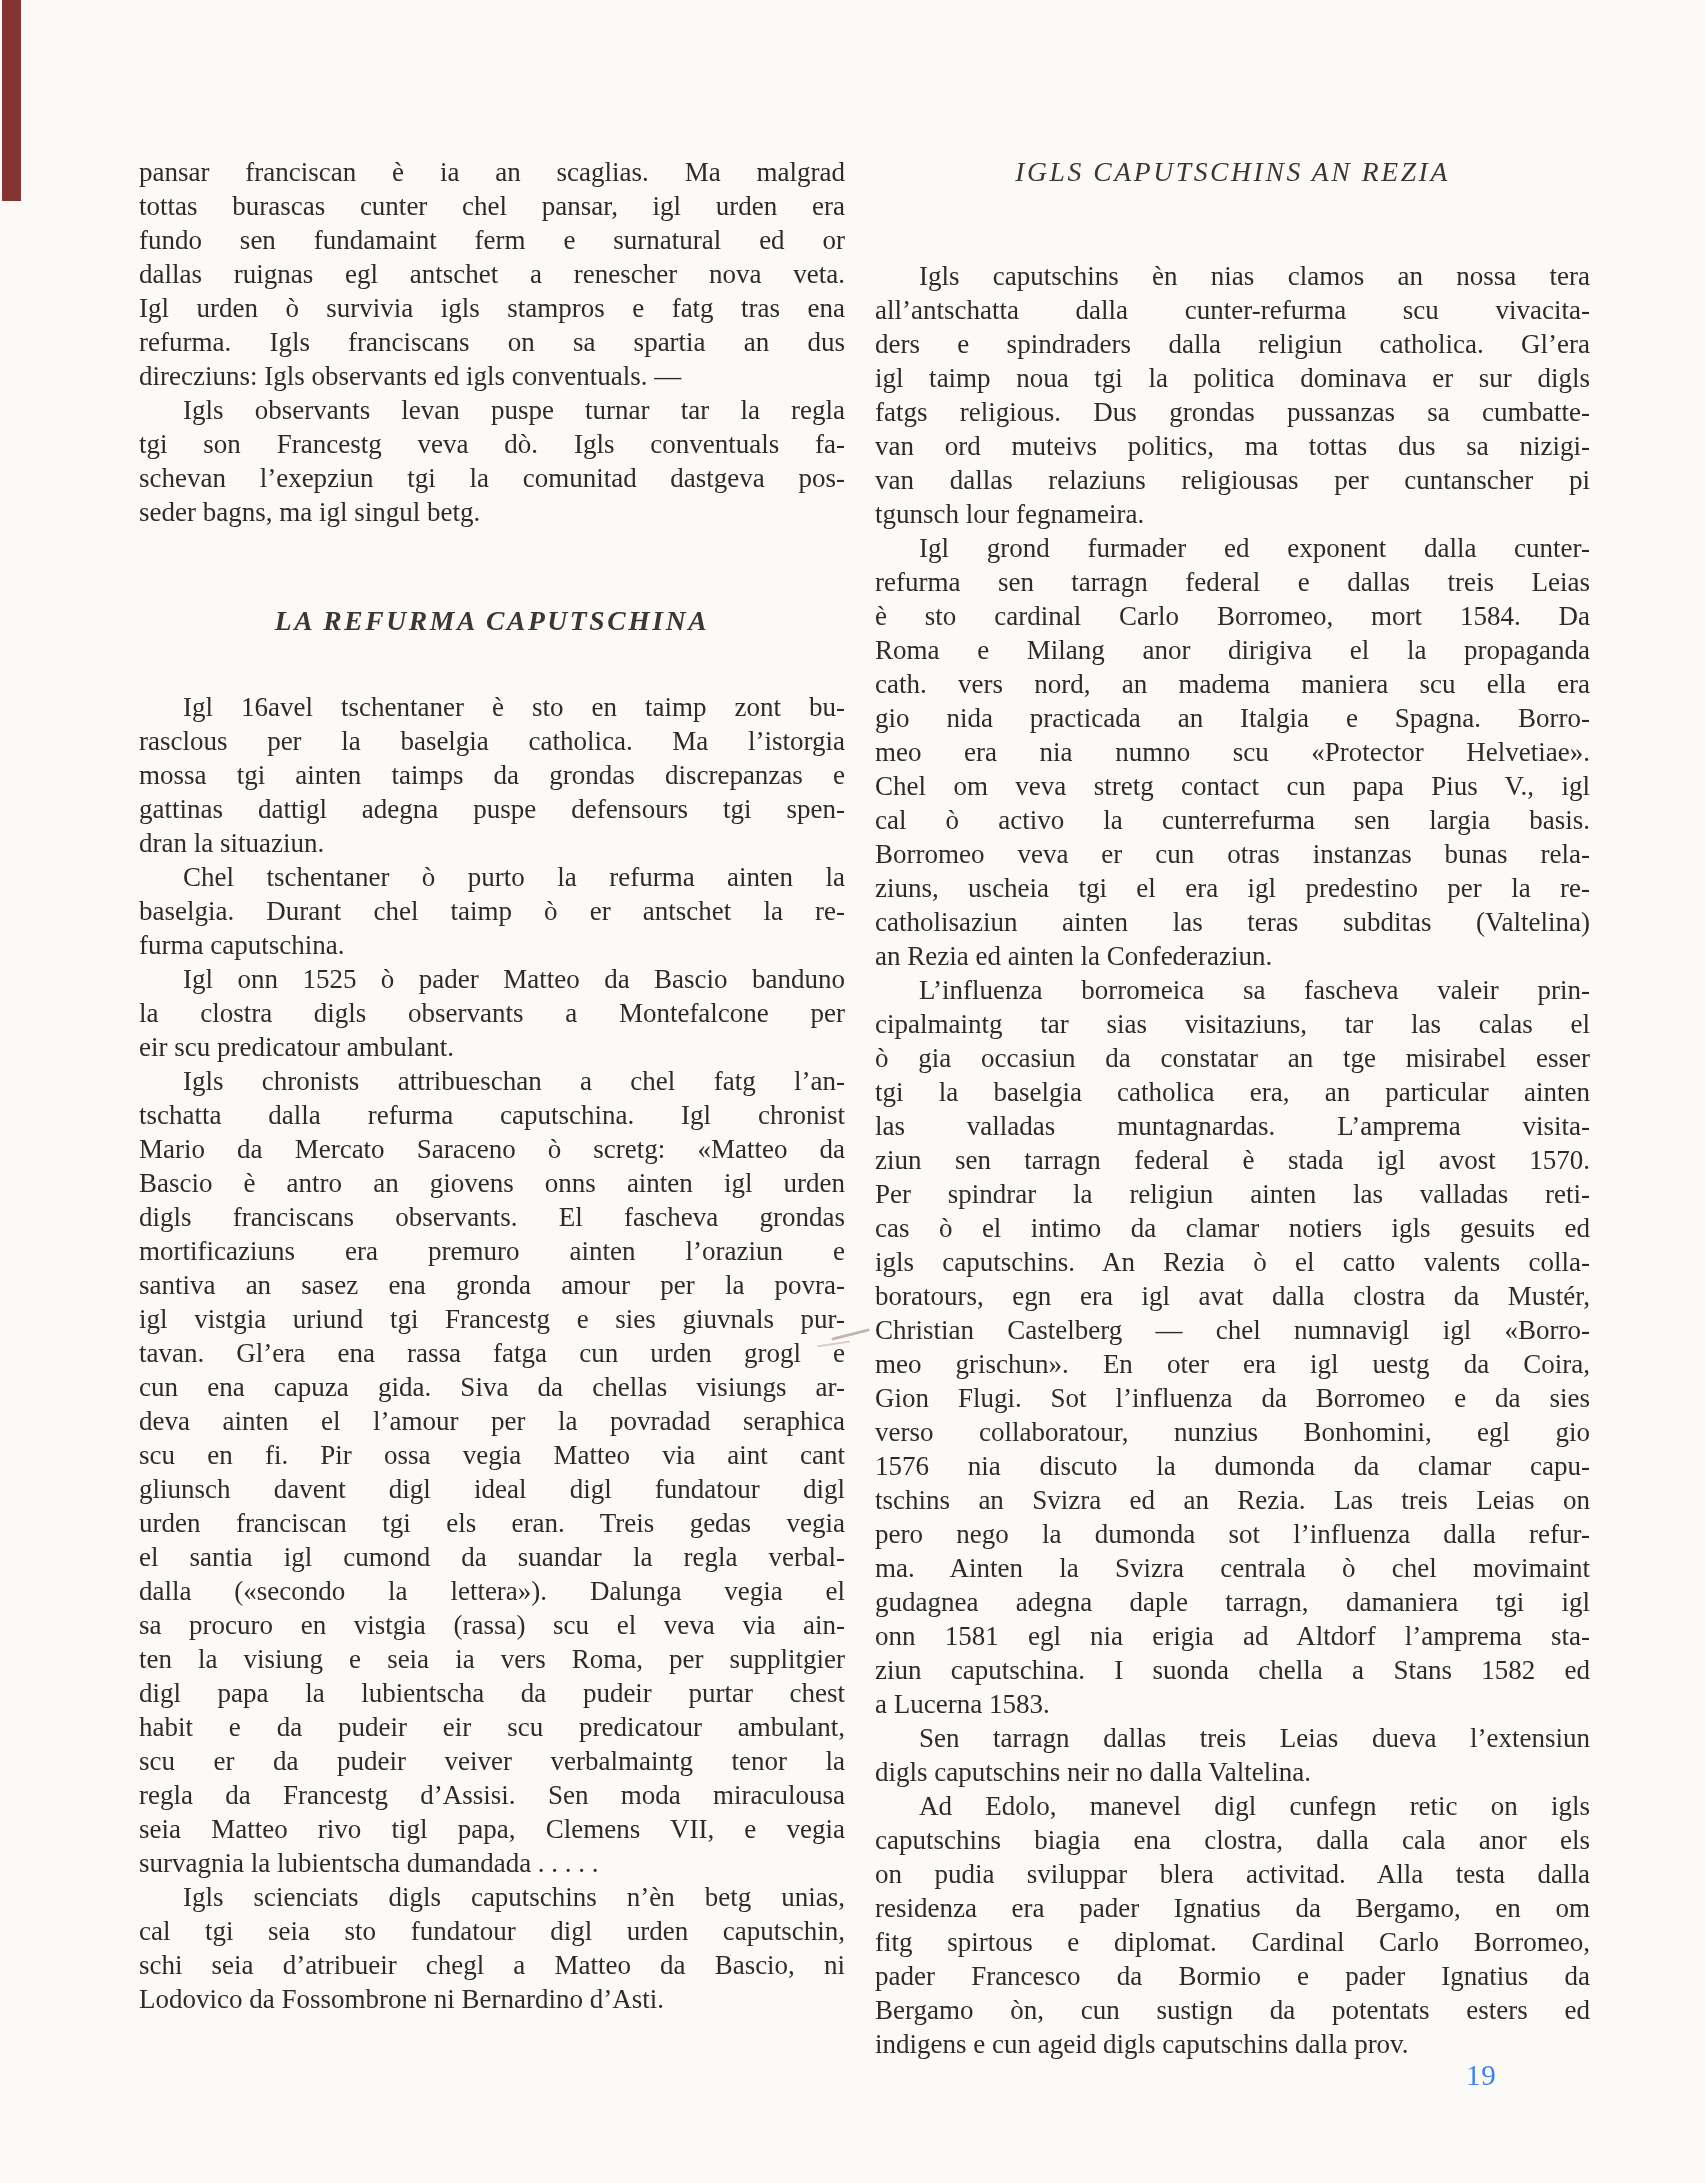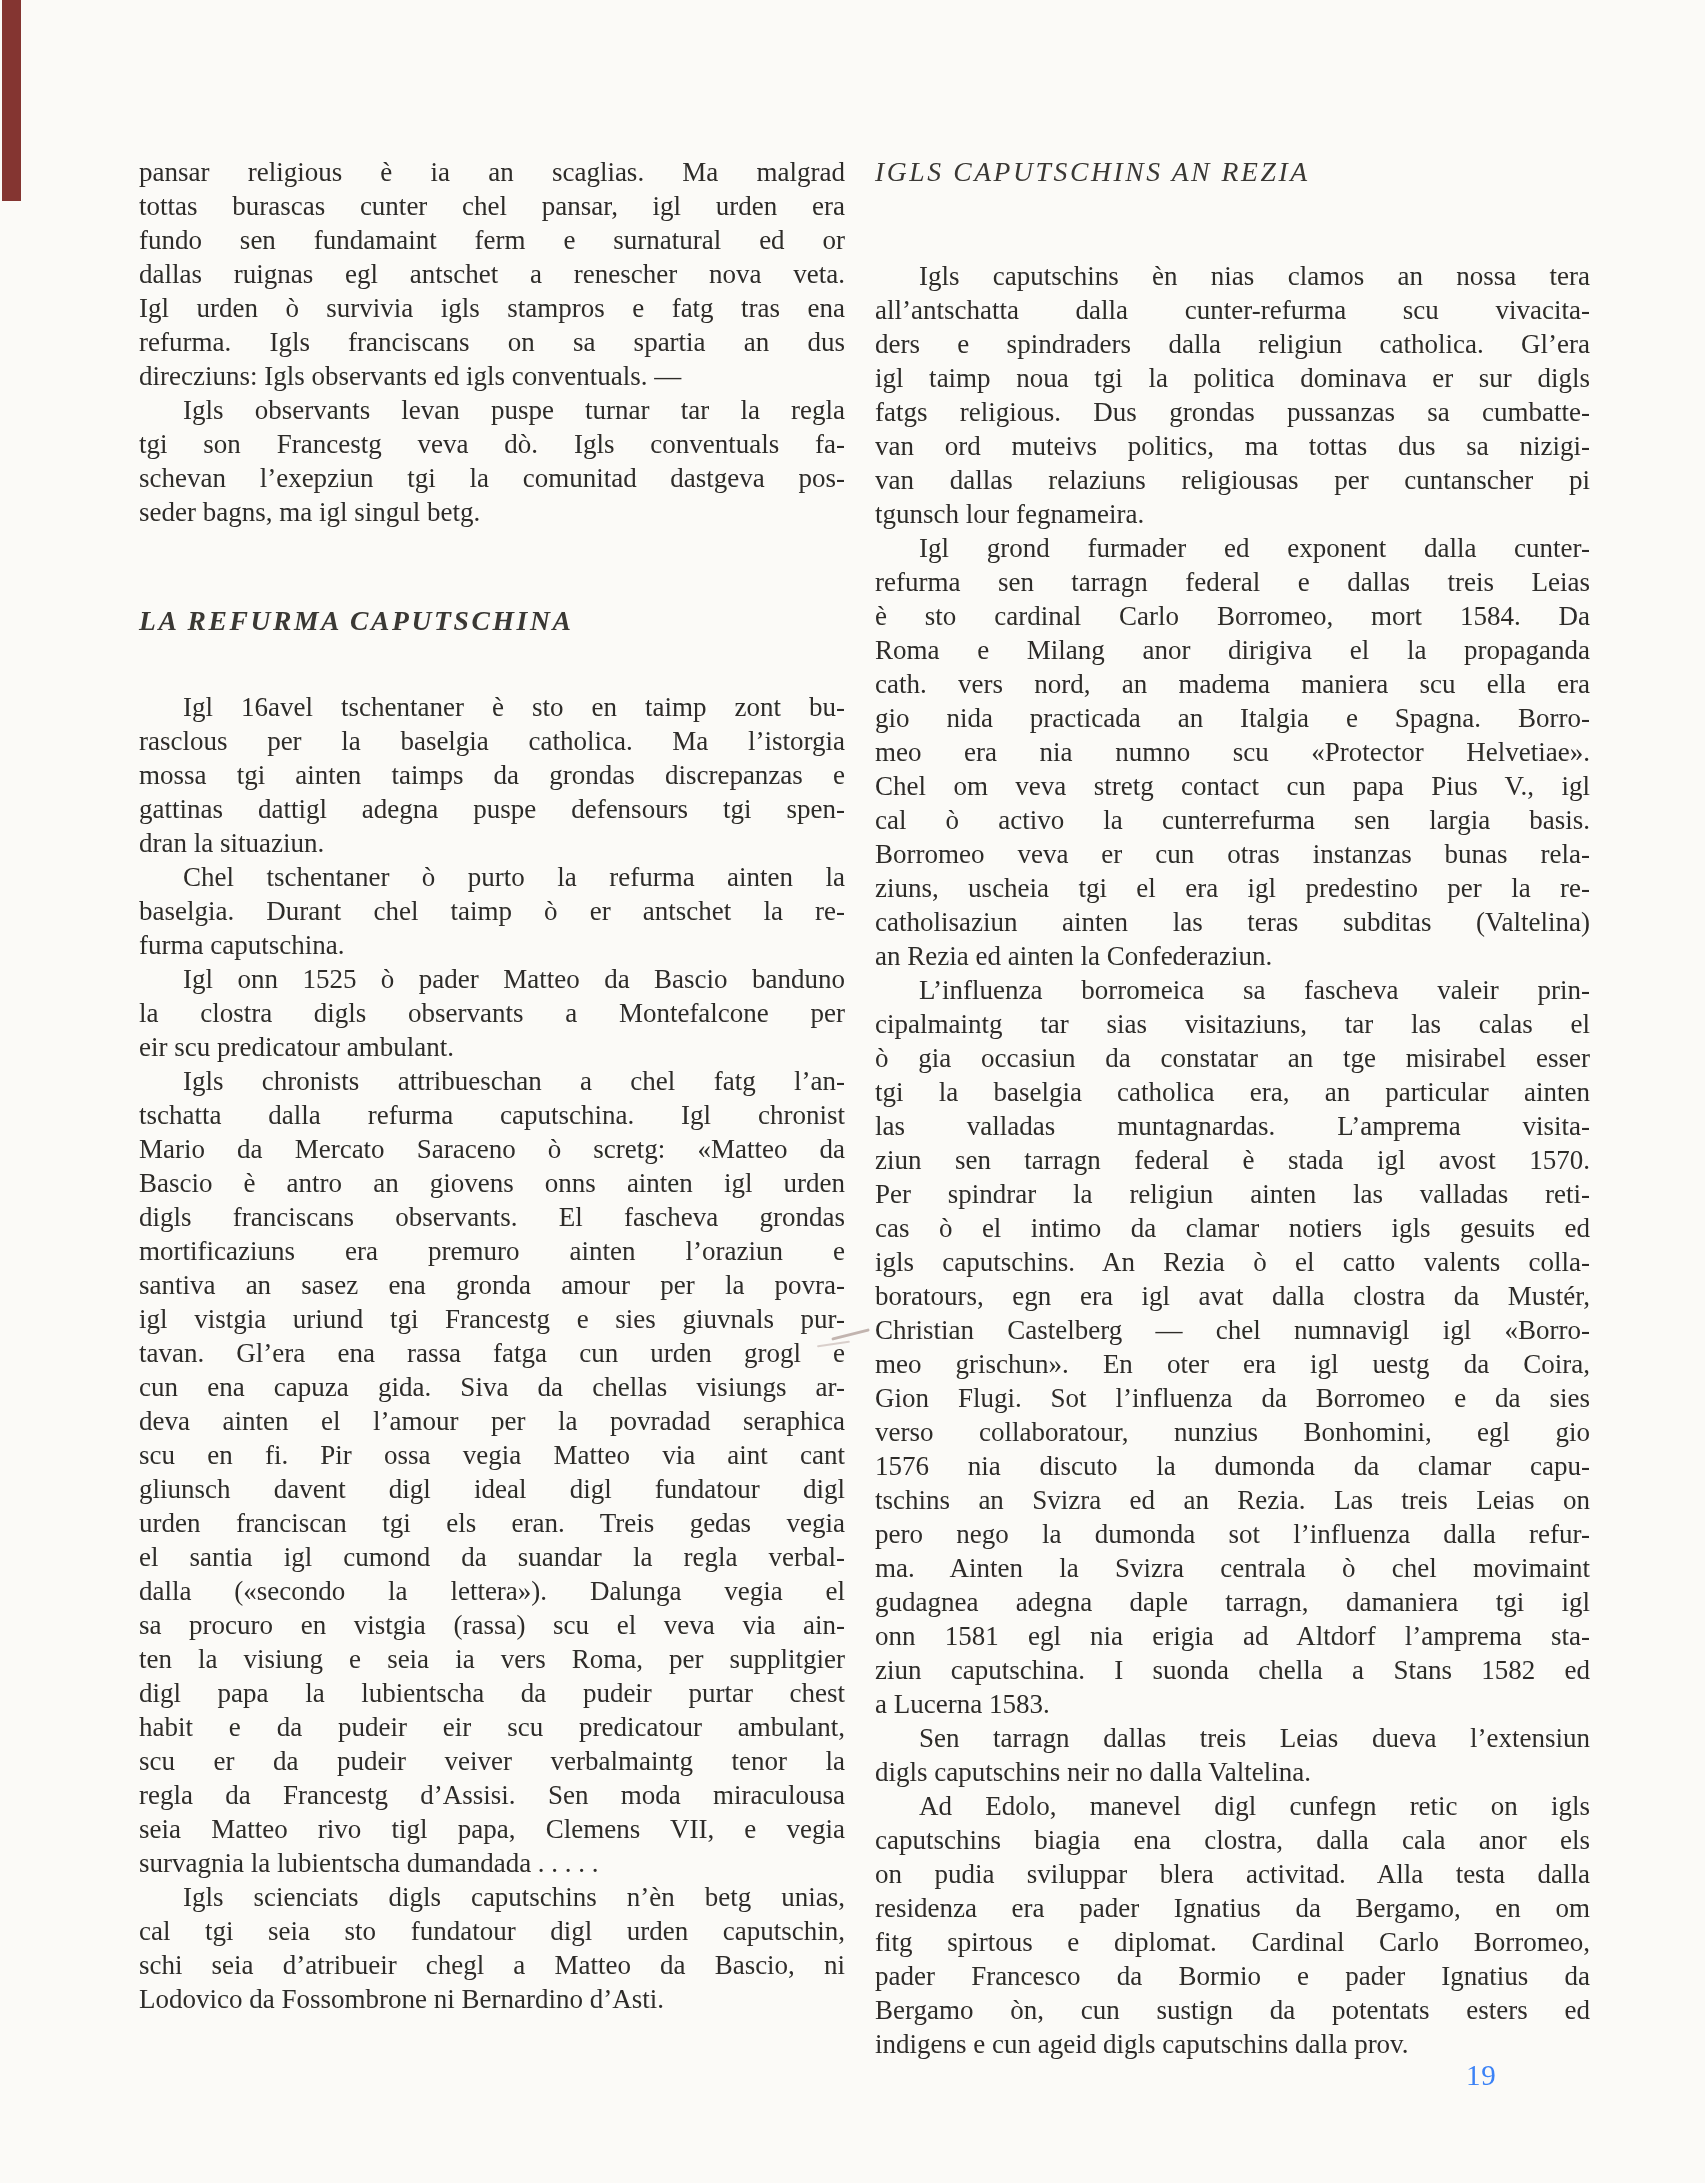--- a/index.html
+++ b/index.html
@@ -16,21 +16,21 @@
   .column { position:absolute; top:155px; font-size:27px; line-height:34px; }
   .col-left  { left:139px;  width:706px; }
   .col-right { left:875px; width:715px; }
 
   .para { margin:0; }
   .line { text-align:justify; text-align-last:justify; white-space:normal; }
   .line.last { text-align-last:left; }
   .line.indent { text-indent:44px; }
 
   .col-heading {
-    text-align:left;
+    text-align:center;
     font-style:italic;
     font-size:27.6px;
     letter-spacing:2.6px;
     color:#3a3834;
     white-space:nowrap;
   }
   .col-left  .col-heading { margin:75px 0 52px 0;font-weight:bold; }
   .col-right .col-heading { margin:0 0 70px 0; }
 
   .page-number {
@@ -65,21 +65,21 @@
 </style>
 </head>
 <body>
 
 <div class="page">
 
   <div class="red-margin-mark"></div>
 
   <div class="column col-left">
       <div class="para">
-        <div class="line">pansar religious è ia an scaglias. Ma malgrad</div>
+        <div class="line">pansar franciscan è ia an scaglias. Ma malgrad</div>
         <div class="line">tottas burascas cunter chel pansar, igl urden era</div>
         <div class="line">fundo sen fundamaint ferm e surnatural ed or</div>
         <div class="line">dallas ruignas egl antschet a renescher nova veta.</div>
         <div class="line">Igl urden ò survivia igls stampros e fatg tras ena</div>
         <div class="line">refurma. Igls franciscans on sa spartia an dus</div>
         <div class="line last">direcziuns: Igls observants ed igls conventuals. —</div>
       </div>
       <div class="para">
         <div class="line indent">Igls observants levan puspe turnar tar la regla</div>
         <div class="line">tgi son Francestg veva dò. Igls conventuals fa-</div>

